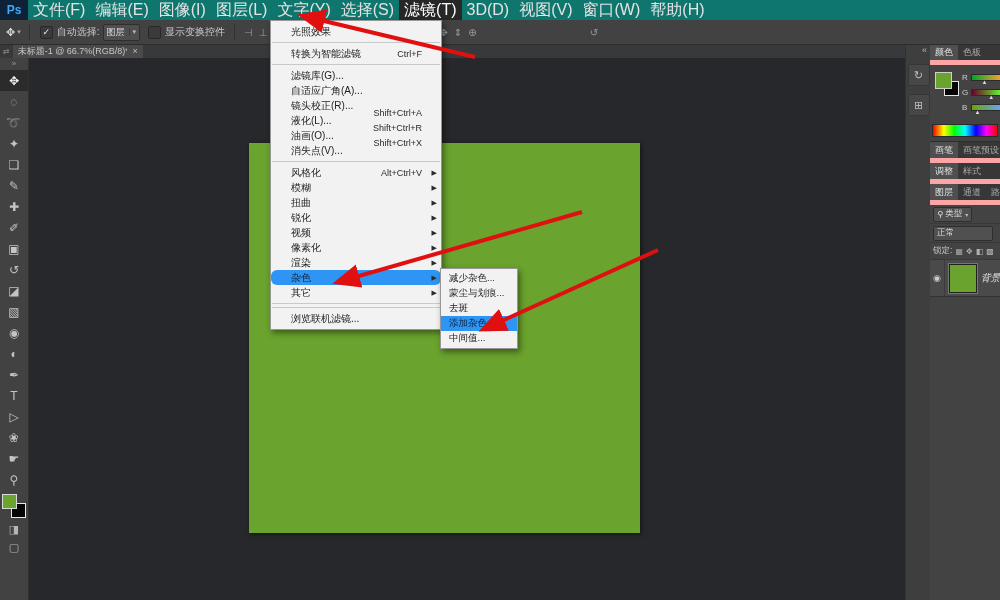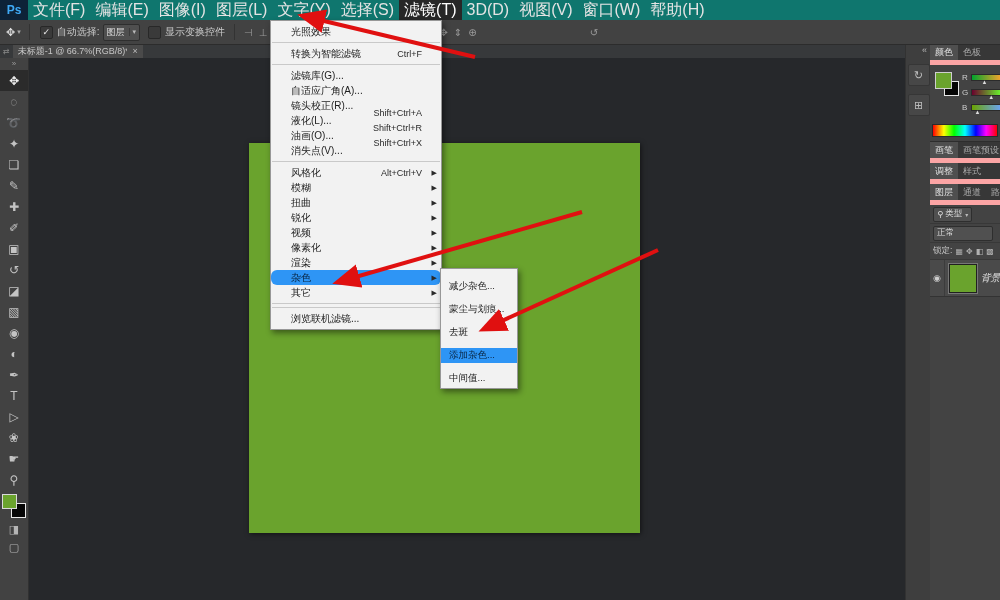--- a/index.html
+++ b/index.html
@@ -95,21 +95,21 @@
   .mi .ml{flex:0 0 auto;}
   .mi .ms{margin-left:auto;font-size:9px;color:#2a2a2a;padding-right:6px;margin-top:44px;}
   .mi .ma{width:9px;margin-left:auto;font-size:7px;color:#2a2a2a;text-align:right;}
   .mi .ms + .ma{margin-left:0;}
   .mi.hl{background:#2e95f5;color:#08233f;}
   .msep{height:1px;background:#c9c9c9;margin:3px 1px;}
   
   #noise-submenu{position:absolute;left:440px;top:268px;width:76px;background:#f2f2f2;
                  border:1px solid #979797;box-shadow:2px 3px 6px rgba(0,0,0,.45);z-index:41;
                  padding:2px 0;font-size:9.5px;color:#1c1c1c;}
-  .smi{display:flex;align-items:center;height:15px;padding-left:8px;white-space:nowrap;margin-top:8px;}
+  .smi{display:flex;align-items:center;height:15px;padding-left:8px;white-space:nowrap;}
   .smi.hl{background:#2e95f5;color:#08233f;}
   
   #arrows{position:absolute;inset:0;z-index:99;pointer-events:none;}
 </style>
 </head>
 <body>
 
 <div id="root">
 
   <div id="menubar">

